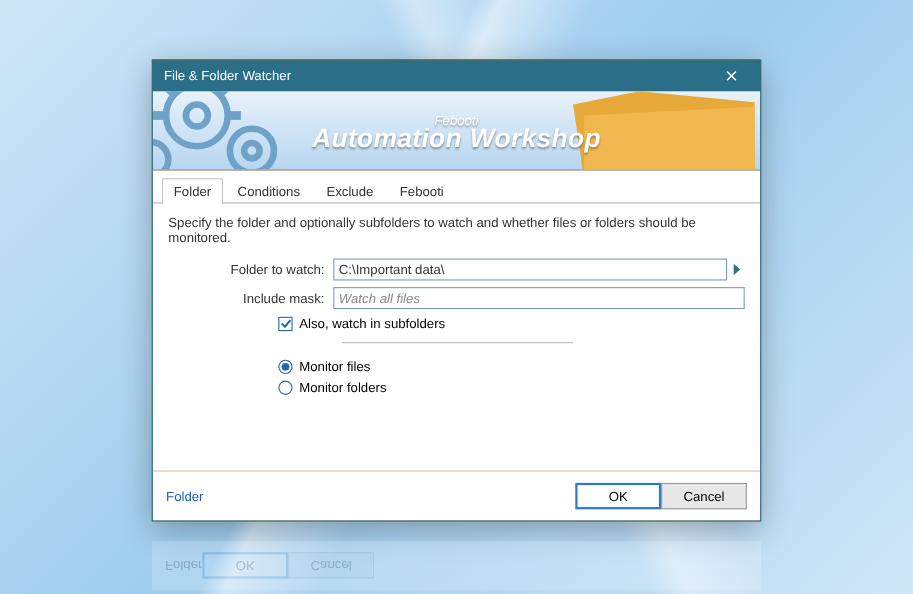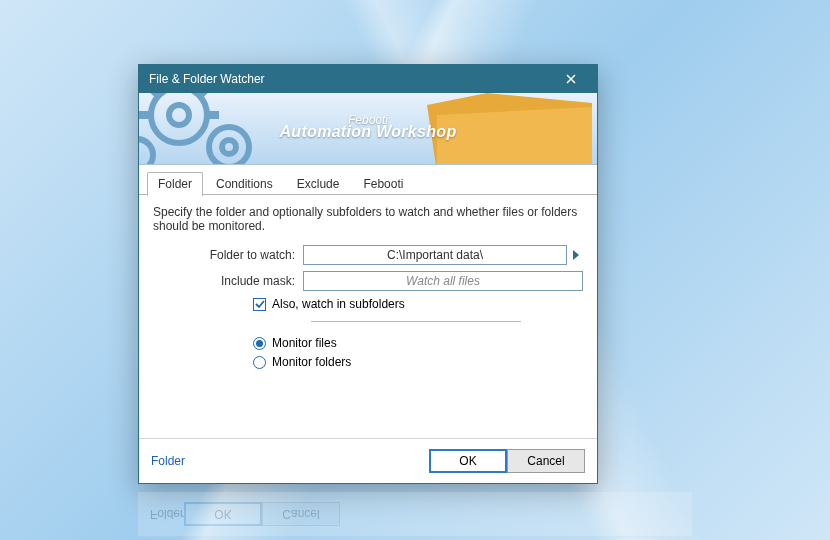--- a/index.html
+++ b/index.html
@@ -16,22 +16,22 @@
   position: absolute;
   inset: 0;
   background:
     linear-gradient(115deg, rgba(255,255,255,0) 40%, rgba(255,255,255,0.5) 42%, rgba(255,255,255,0) 50%),
     linear-gradient(65deg, rgba(255,255,255,0) 55%, rgba(255,255,255,0.4) 58%, rgba(255,255,255,0) 65%),
     linear-gradient(135deg, #cfe6f7 0%, #9fcdee 50%, #cfe6f7 100%);
 }
 .window {
   position: absolute;
   left: 138px;
-  top: 64px;
-  width: 460px;
+  top: 54px;
+  width: 554px;
   height: 420px;
   background: #a16207;
   border: 1px solid #2a6e87;
   box-shadow: 0 8px 28px rgba(0,0,0,0.3);
   display: flex;
   flex-direction: column;
 }
 .titlebar {
   height: 28px;
   background: #2a6e87;
@@ -75,21 +75,21 @@
   text-align: center;
   color: #fff;
   text-shadow: 0 1px 2px rgba(0,0,0,0.35);
 }
 .banner .brand .small {
   font-size: 12px;
   font-style: italic;
   font-weight: 400;
 }
 .banner .brand .big {
-  font-size: 16px;
+  font-size: 24px;
   font-weight: 700;
   font-style: italic;
   letter-spacing: 0.3px;
   margin-top: -4px;
 }
 .tabstrip {
   display: flex;
   align-items: flex-end;
   padding: 6px 8px 0 8px;
   background: #fff;
@@ -141,21 +141,20 @@
   align-items: center;
 }
 .textinput {
   flex: 1;
   height: 20px;
   border: 1px solid #7a9db5;
   padding: 1px 4px;
   font-family: inherit;
   font-size: 12px;
   color: #333;
-  text-align: center;
 }
 .textinput::placeholder { color: #888; font-style: italic; }
 .browse-btn {
   width: 14px;
   height: 20px;
   margin-left: 2px;
   display: flex;
   align-items: center;
   justify-content: center;
   cursor: pointer;

